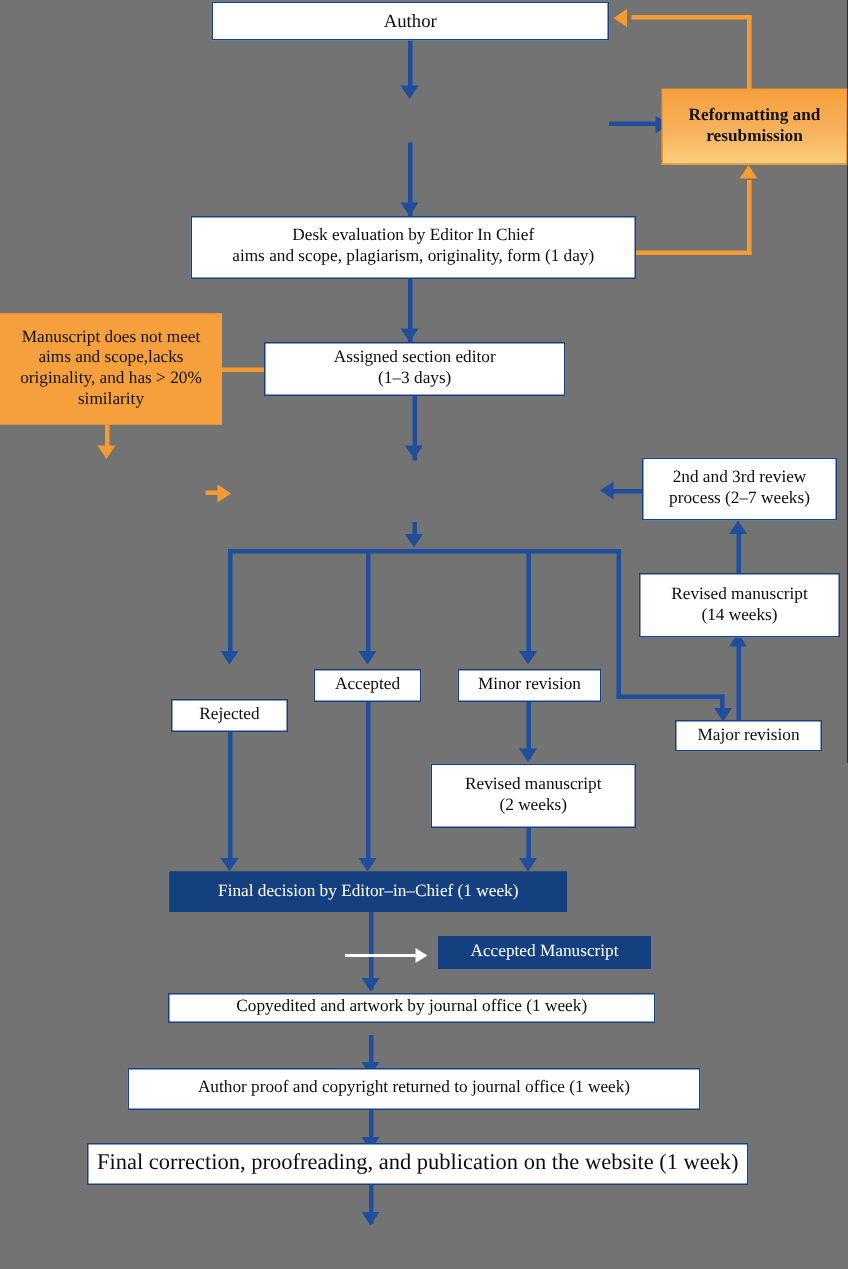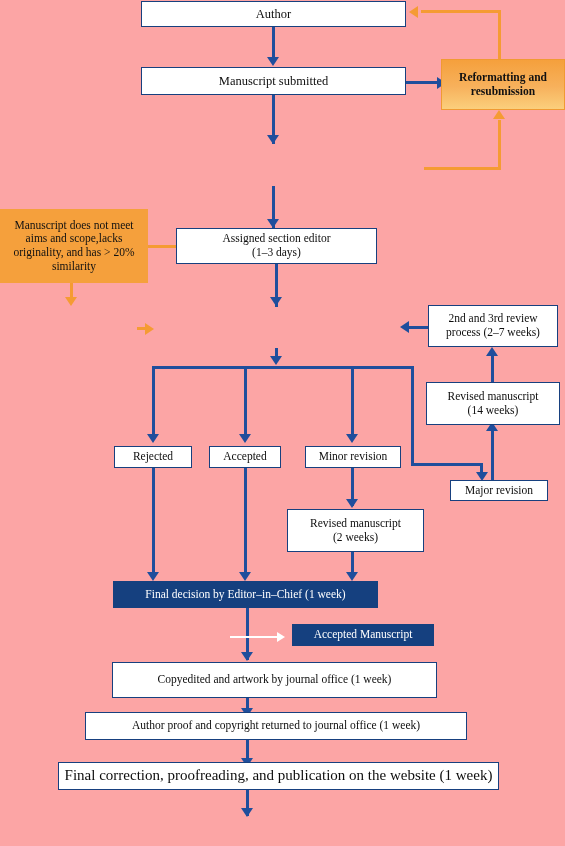--- a/index.html
+++ b/index.html
@@ -5,21 +5,21 @@
 <style>
   html, body {
     margin: 0;
     padding: 0;
     background: #000000;
   }
   #stage {
     position: relative;
     width: 565px;
     height: 846px;
-    background: #fca5a5;
+    background: #737373;
     overflow: hidden;
     font-family: "Liberation Serif", "DejaVu Serif", serif;
   }
   .node {
     position: absolute;
     box-sizing: border-box;
     display: flex;
     align-items: center;
     justify-content: center;
     text-align: center;
@@ -203,29 +203,30 @@
   <div class="seg vb" style="left:246px; top:740px; height:26px;"></div>
   <div class="arrow a-down-b" style="left:241px; top:758px;"></div>
 
   <div class="seg vb" style="left:246px; top:790px; height:26px;"></div>
   <div class="arrow a-down-b" style="left:241px; top:808px;"></div>
 
   <div class="node white" style="left:141px; top:1px; width:265px; height:26px; font-size:12.5px;">
     <span>Author</span>
   </div>
 
-  <div class="node white" style="left:141px; top:67px; width:265px; height:28px; font-size:12.5px;">
-    <span>Manuscript submitted</span>
-  </div>
 
   <div class="node orange-grad2" style="left:441px; top:59px; width:124px; height:51px; font-size:11.5px;">
     <span>Reformatting and
 resubmission</span>
   </div>
 
+  <div class="node white" style="left:127px; top:144px; width:297px; height:42px; font-size:11.5px;">
+    <span>Desk evaluation by Editor In Chief
+aims and scope, plagiarism, originality, form (1 day)</span>
+  </div>
 
   <div class="node orange-flat" style="left:0px; top:209px; width:148px; height:74px; font-size:11.5px;">
     <span>Manuscript does not meet
 aims and scope,lacks
 originality, and has &gt; 20%
 similarity</span>
   </div>
 
   <div class="node white" style="left:176px; top:228px; width:201px; height:36px; font-size:11.5px;">
     <span>Assigned section editor
@@ -237,21 +238,21 @@
   <div class="node white" style="left:428px; top:305px; width:130px; height:42px; font-size:11.5px;">
     <span>2nd and 3rd review
 process (2–7 weeks)</span>
   </div>
 
   <div class="node white" style="left:426px; top:382px; width:134px; height:43px; font-size:11.5px;">
     <span>Revised manuscript
 (14 weeks)</span>
   </div>
 
-  <div class="node white" style="left:114px; top:446px; width:78px; height:22px; font-size:11.5px;">
+  <div class="node white" style="left:114px; top:466px; width:78px; height:22px; font-size:11.5px;">
     <span>Rejected</span>
   </div>
 
   <div class="node white" style="left:209px; top:446px; width:72px; height:22px; font-size:11.5px;">
     <span>Accepted</span>
   </div>
 
   <div class="node white" style="left:450px; top:480px; width:98px; height:21px; font-size:11.5px;">
     <span>Major revision</span>
   </div>
@@ -266,21 +267,21 @@
   </div>
 
   <div class="node navy" style="left:113px; top:581px; width:265px; height:27px; font-size:11.5px;">
     <span>Final decision by Editor–in–Chief (1 week)</span>
   </div>
 
   <div class="node navy" style="left:292px; top:624px; width:142px; height:22px; font-size:11.5px;">
     <span>Accepted Manuscript</span>
   </div>
 
-  <div class="node white" style="left:112px; top:662px; width:325px; height:36px; font-size:11.5px;">
+  <div class="node white" style="left:112px; top:662px; width:325px; height:20px; font-size:11.5px;">
     <span>Copyedited and artwork by journal office (1 week)</span>
   </div>
 
   <div class="node white" style="left:85px; top:712px; width:382px; height:28px; font-size:11.5px;">
     <span>Author proof and copyright returned to journal office (1 week)</span>
   </div>
 
   <div class="node white" style="left:58px; top:762px; width:441px; height:28px; font-size:15px;">
     <span>Final correction, proofreading, and publication on the website (1 week)</span>
   </div>

